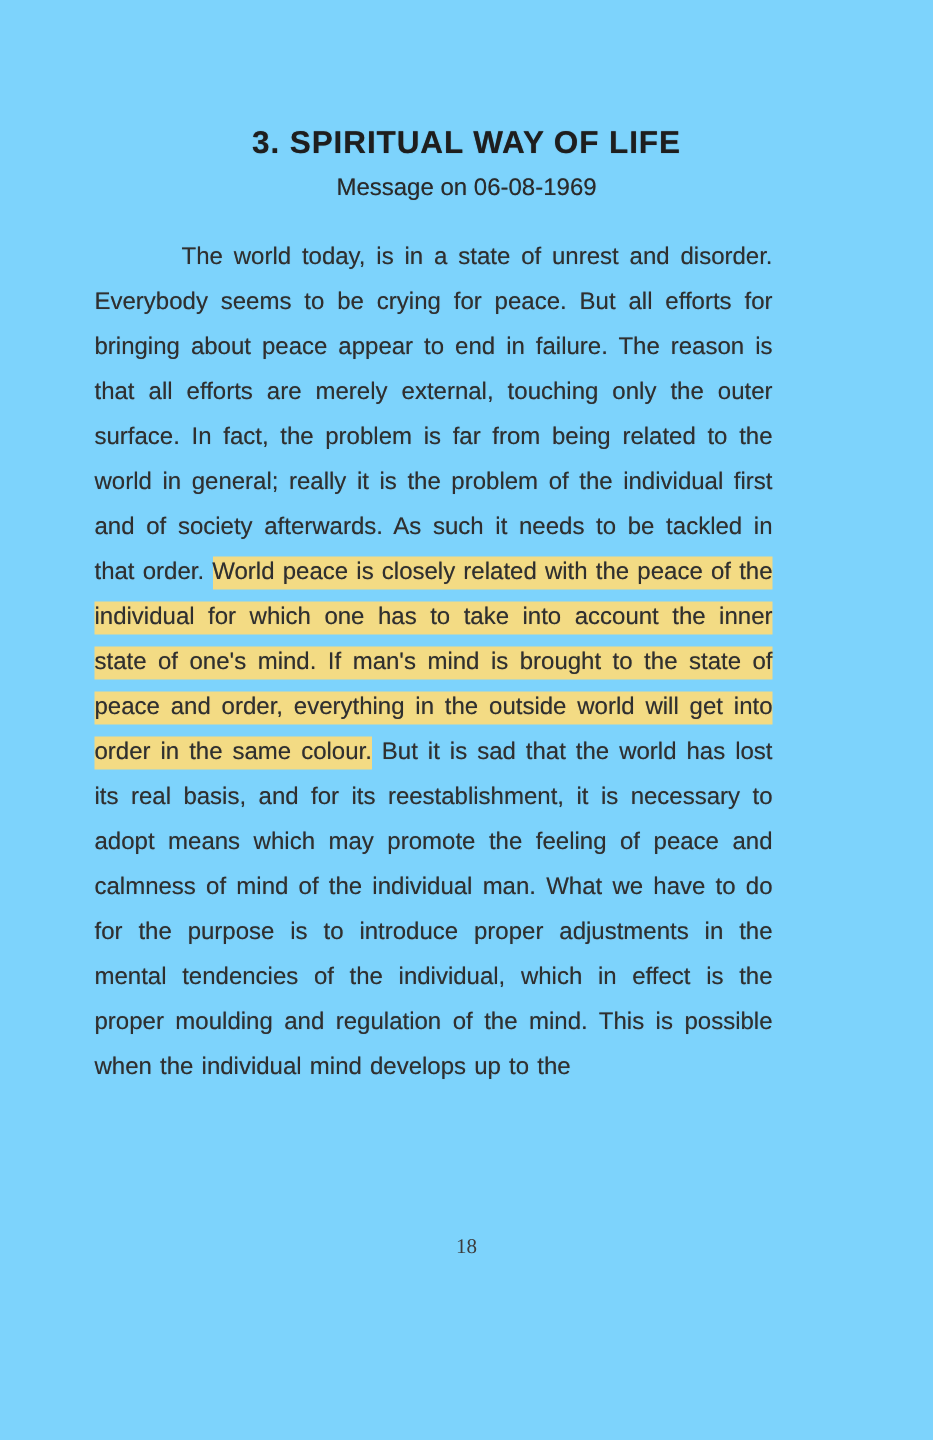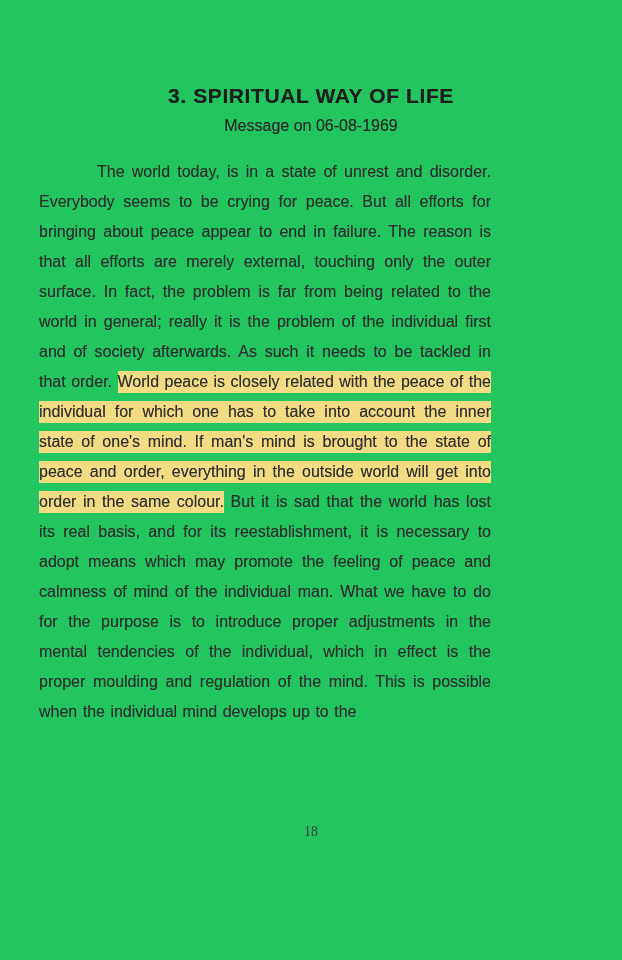--- a/index.html
+++ b/index.html
@@ -4,21 +4,21 @@
 <style>
   html, body {
     margin: 0;
     padding: 0;
     background: #ffffff;
   }
   .page {
     position: relative;
     width: 622px;
     height: 960px;
-    background: #22c55e;
+    background: #7dd3fc;
     font-family: "Liberation Sans", sans-serif;
     color: #2e2e2e;
     overflow: hidden;
   }
   .title {
     margin: 84px 0 0 0;
     text-align: center;
     font-size: 21px;
     font-weight: bold;
     letter-spacing: 0.6px;
@@ -27,21 +27,21 @@
   }
   .subtitle {
     margin-top: 9px;
     text-align: center;
     font-size: 16px;
     color: #2a2a2a;
     text-shadow: 0 0 0.5px rgba(40,40,40,0.55);
   }
   .body-text {
     width: 452px;
-    margin: 22px 75px 0 39px;
+    margin: 22px 75px 0 63px;
     text-align: justify;
     font-size: 16px;
     line-height: 30px;
     text-indent: 58px;
     color: #2f2f2f;
     text-shadow: 0 0 0.5px rgba(50,50,50,0.55);
     word-spacing: 1px;
   }
   mark.hl {
     color: inherit;

